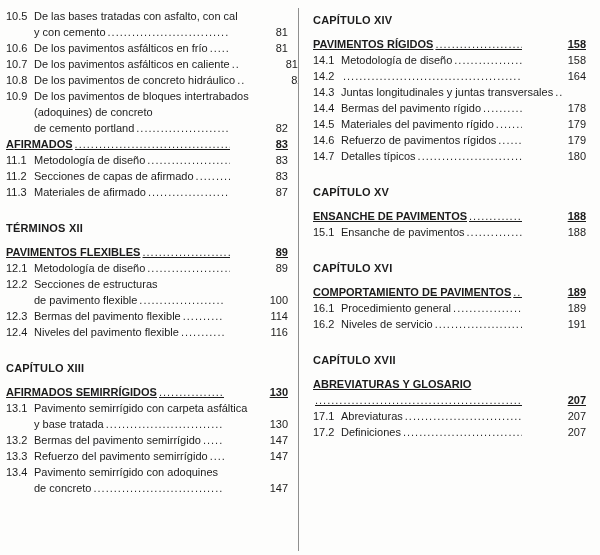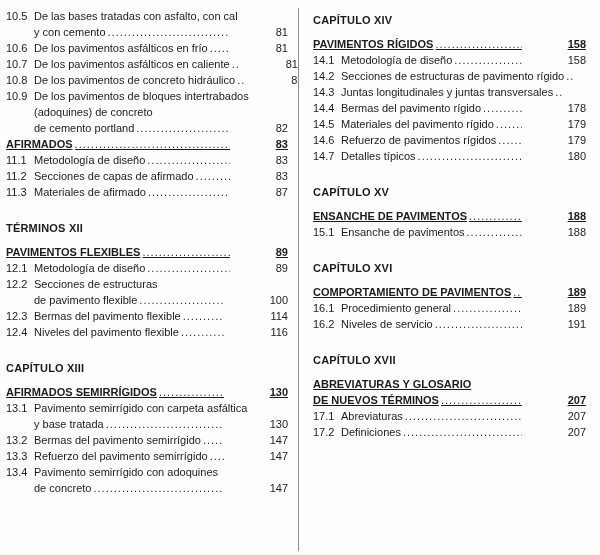--- a/index.html
+++ b/index.html
@@ -309,21 +309,20 @@
             <span class="toc-text">Metodología de diseño</span>
             <span class="toc-dots"></span>
             <span class="toc-page">158</span>
           </div>
         </div>
       </div>
       <div class="toc-entry">
         <span class="toc-num">14.2</span>
         <div class="toc-body">
           <div class="toc-line">
-            <span class="toc-text">Secciones de estructuras de pavimento rígido</span>
             <span class="toc-dots"></span>
             <span class="toc-page">164</span>
           </div>
         </div>
       </div>
       <div class="toc-entry">
         <span class="toc-num">14.3</span>
         <div class="toc-body">
           <div class="toc-line">
             <span class="toc-text">Juntas longitudinales y juntas transversales</span>
@@ -422,21 +421,20 @@
           </div>
         </div>
       </div>
       <div class="chapter-heading">CAPÍTULO XVII</div>
       <div class="toc-entry bold">
         <div class="toc-body">
           <div class="toc-line">
             <span class="toc-text">ABREVIATURAS Y GLOSARIO</span>
           </div>
           <div class="toc-line">
-            <span class="toc-text">DE NUEVOS TÉRMINOS</span>
             <span class="toc-dots"></span>
             <span class="toc-page">207</span>
           </div>
         </div>
       </div>
       <div class="toc-entry">
         <span class="toc-num">17.1</span>
         <div class="toc-body">
           <div class="toc-line">
             <span class="toc-text">Abreviaturas</span>

